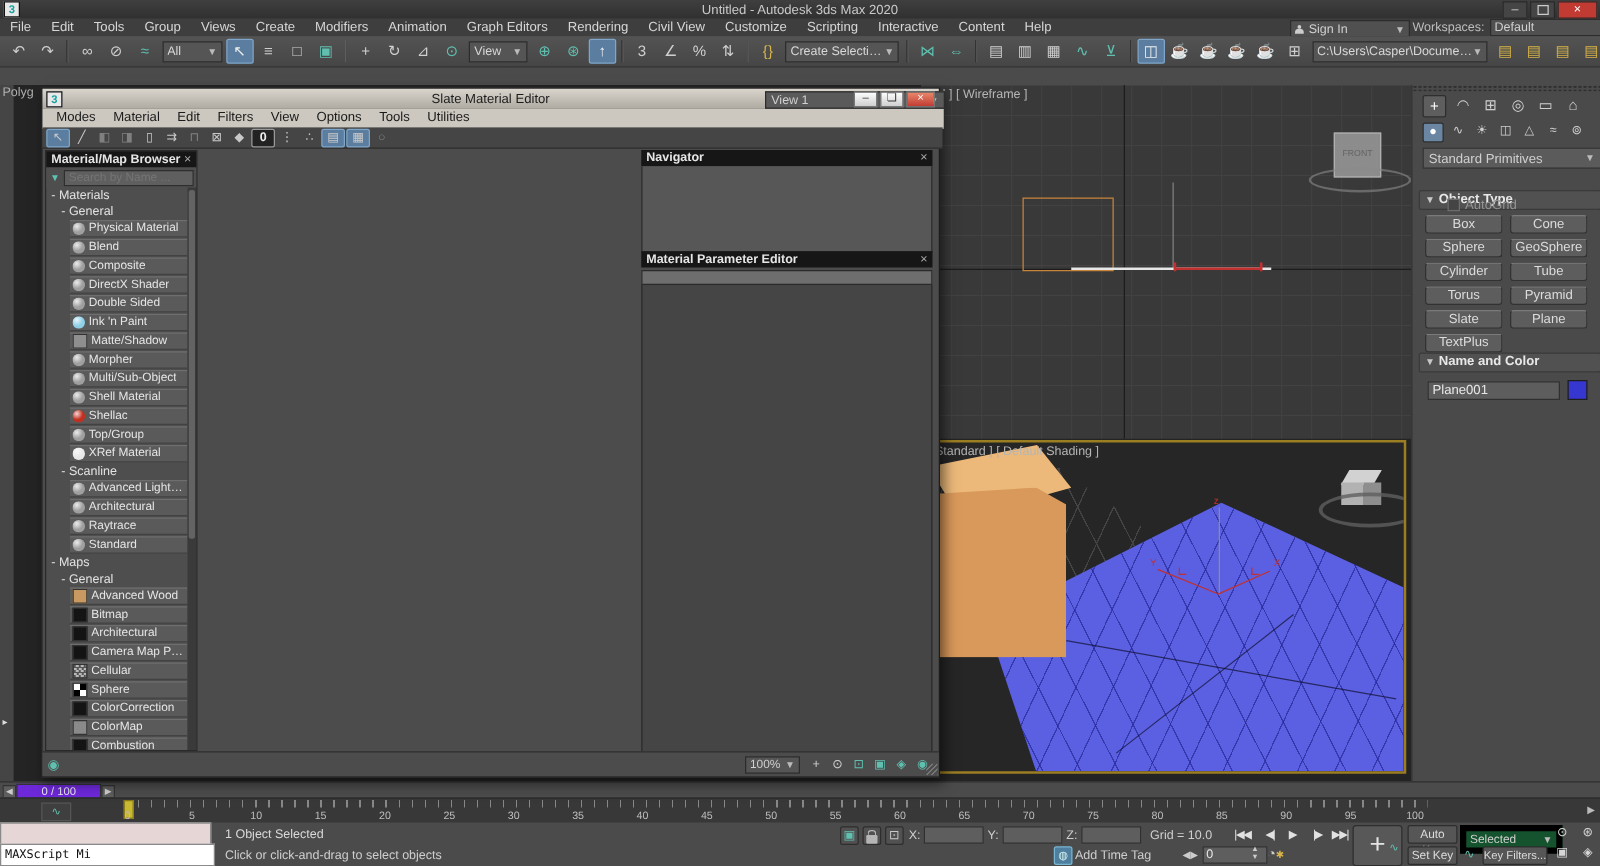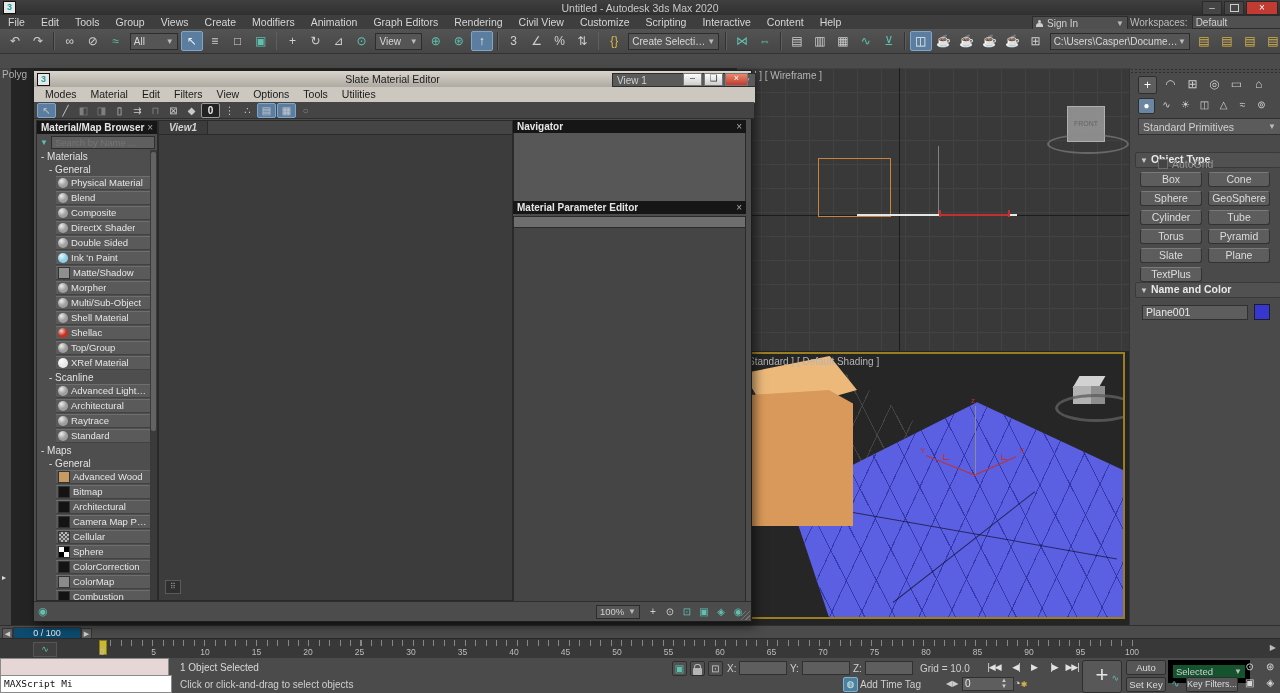--- a/index.html
+++ b/index.html
@@ -181,21 +181,21 @@
               display:flex;align-items:center;padding:0 3px;font-size:9.5px}
   #slate-navs{display:flex;gap:3px;margin:0 6px 0 6px}
   .snav{width:14px;height:13px;text-align:center;line-height:13px;font-size:10px}
   #slate-grip{position:absolute;right:1px;bottom:1px;width:9px;height:9px;
     background:repeating-linear-gradient(135deg,#777 0 1px,transparent 1px 3px)}
 
   
   #timeslider-row{left:0;top:625px;width:1280px;height:13px;background:#4b4b4b;border-top:1px solid #2f2f2f}
   .ts-arrow{position:absolute;top:2px;width:9px;height:9px;background:#5d5d5d;border:1px solid #333;
             color:#ccc;font-size:7px;line-height:9px;text-align:center}
-  #ts-field{position:absolute;left:13px;top:1px;width:66px;height:10px;background:#0c4a6e;border:1px solid #333;
+  #ts-field{position:absolute;left:13px;top:1px;width:66px;height:10px;background:#6d28d9;border:1px solid #333;
             color:#e9e9e9;font-size:9px;line-height:10px;text-align:center}
 
   #trackbar{left:0;top:638px;width:1280px;height:20px;background:#383838;border-top:1px solid #2a2a2a;border-bottom:1px solid #2a2a2a}
   #curve-mini{position:absolute;left:33px;top:3px;width:22px;height:13px;background:#3f3f3f;border:1px solid #555;
               color:#5fc0b0;font-size:9px;text-align:center;line-height:12px}
   #tickstrip{position:absolute;left:100px;top:1px;width:1042px;height:6px;
     background:repeating-linear-gradient(90deg,#878787 0 1px,transparent 1px 10.42px)}
   .tick-num{position:absolute;top:8px;transform:translateX(-50%);font-size:8.5px;color:#bdbdbd}
   #playhead{position:absolute;left:99px;top:1px;width:6px;height:13px;background:#c8b832;border:1px solid #8a7c1a}
   #tb-right-arrow{position:absolute;right:4px;top:4px;color:#bbb;font-size:8px}
@@ -608,26 +608,20 @@
             <div class="bj-m">
               <span class="sw" style="background: rgb(20, 20, 20);"></span>
               <span class="ellip">Combustion</span>
             </div>
           </div>
         <div id="browser-scroll">
             <div class="thumb"></div>
           </div>
       </div>
 
-      <div id="view-area">
-        <div id="view-tabstrip">
-          <span id="view-tab">View1</span>
-        </div>
-        <span id="view-mini">⠿</span>
-      </div>
 
       <div id="right-stack">
         <div id="navigator">
           <div class="panel-hdr">
             <span>Navigator</span>
             <span class="x">×</span>
           </div>
           <div id="navigator-body"></div>
         </div>
         <div id="mpe">

